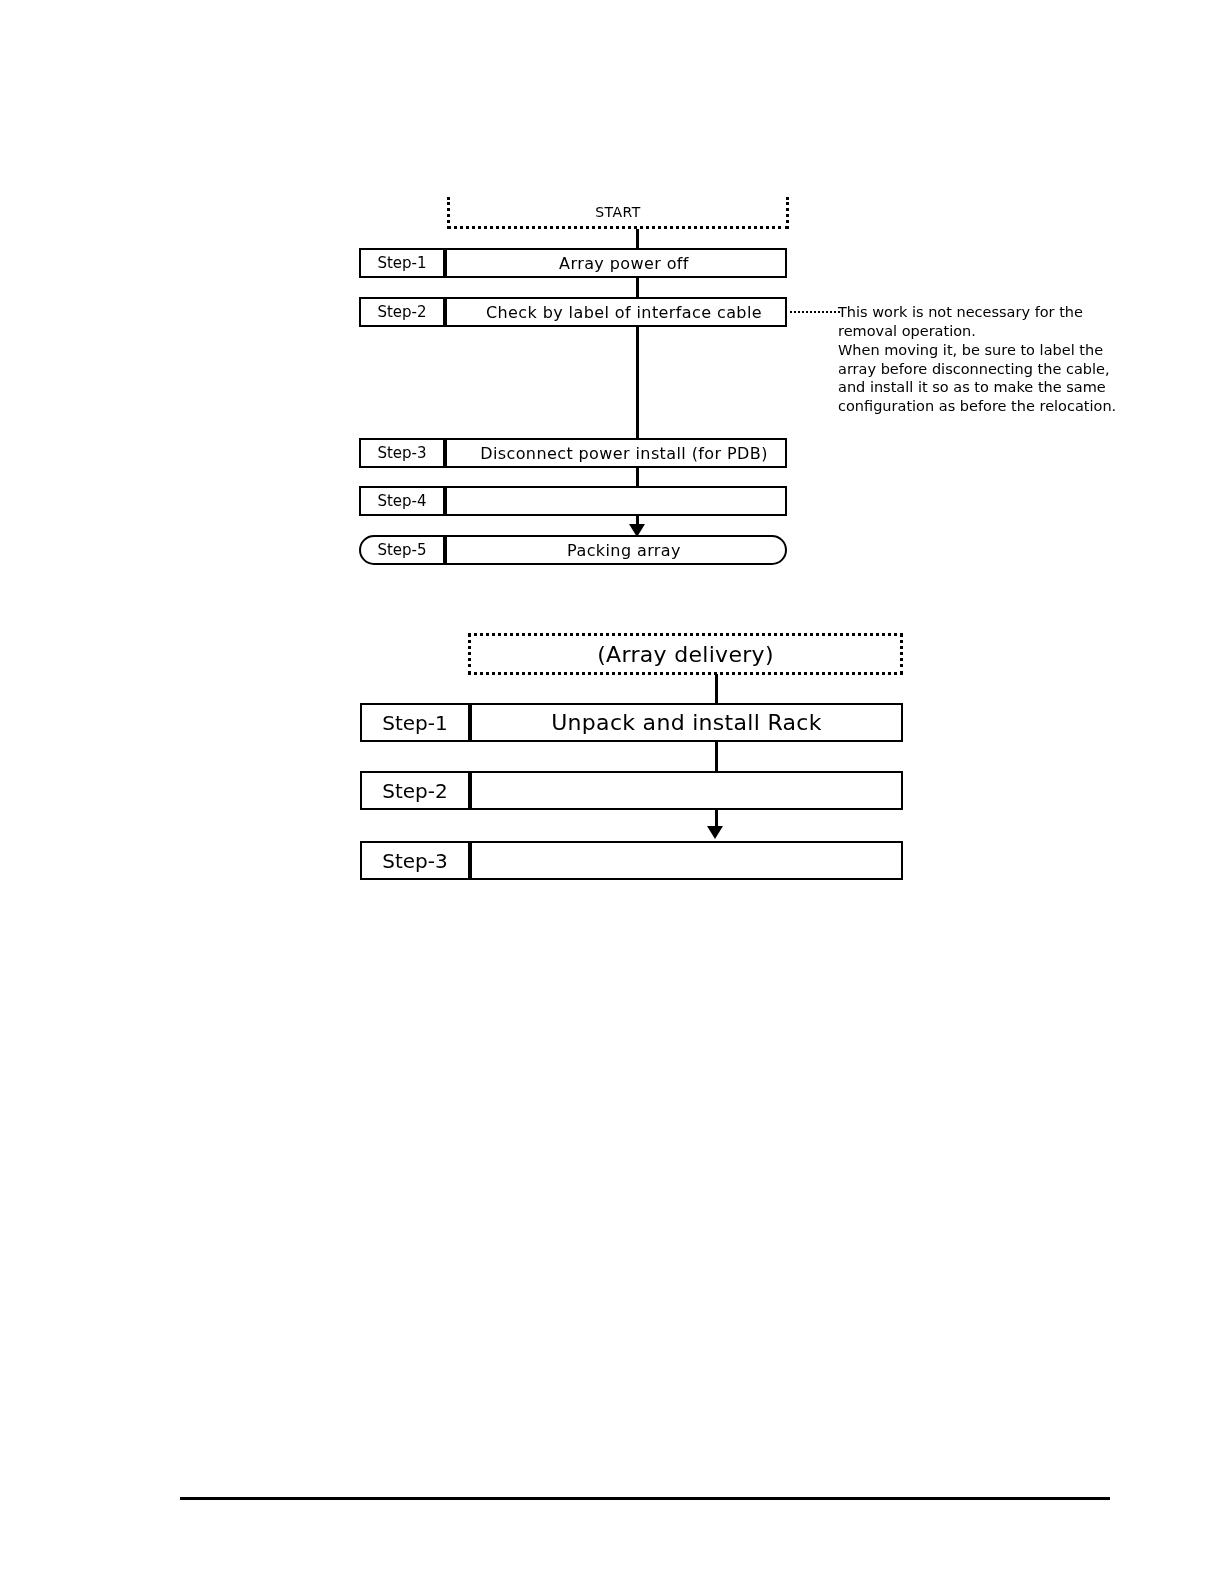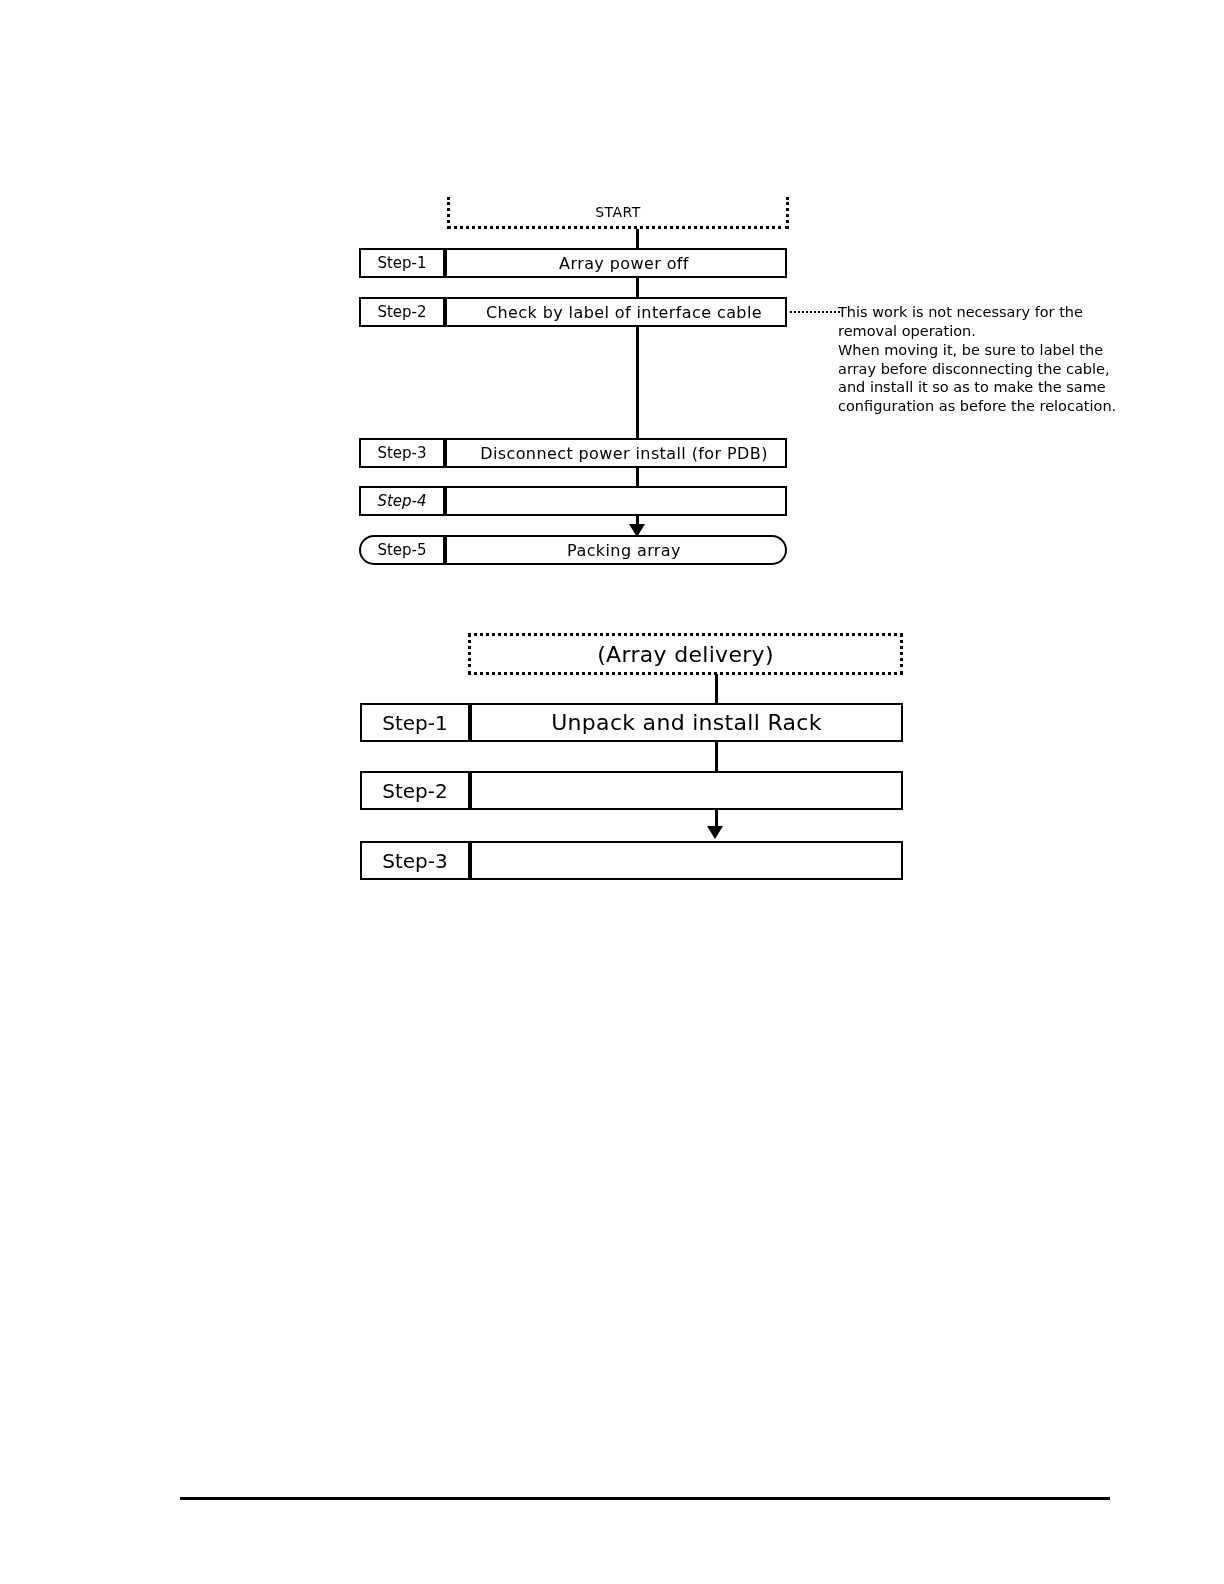--- a/index.html
+++ b/index.html
@@ -100,21 +100,21 @@
   
   .c1-node      { left: 359px; width: 428px; height: 30px; }
   .c1-node .cell-step { width: 86px; font-size: 15px; }
   .c1-node .cell-body { font-size: 16px; letter-spacing: .4px; margin-left: 16px; }
 
   #c1-start     { left: 447px; width: 342px; height: 32px; top: 197px;
                   font-size: 14px; letter-spacing: .5px; }
   #c1-step1     { top: 248px; }
   #c1-step2     { top: 297px; }
   #c1-step3     { top: 438px; }
-  #c1-step4     { top: 486px; font-style: italic; }
+  #c1-step4     { top: 486px; }
   #c1-step5     { top: 535px; border-radius: 15px; }
 
   #c1-line-start { left: 636px; top: 229px;  height: 21px; }
   #c1-line-12    { left: 636px; top: 277px;  height: 22px; }
   #c1-line-23    { left: 636px; top: 326px;  height: 114px; }
   #c1-line-34    { left: 636px; top: 467px;  height: 21px; }
   #c1-line-45    { left: 636px; top: 515px;  height: 12px; }
   #c1-arrow-45   { left: 629px; top: 524px; }
 
   #c1-leader     { left: 790px; top: 311px; width: 50px; }

